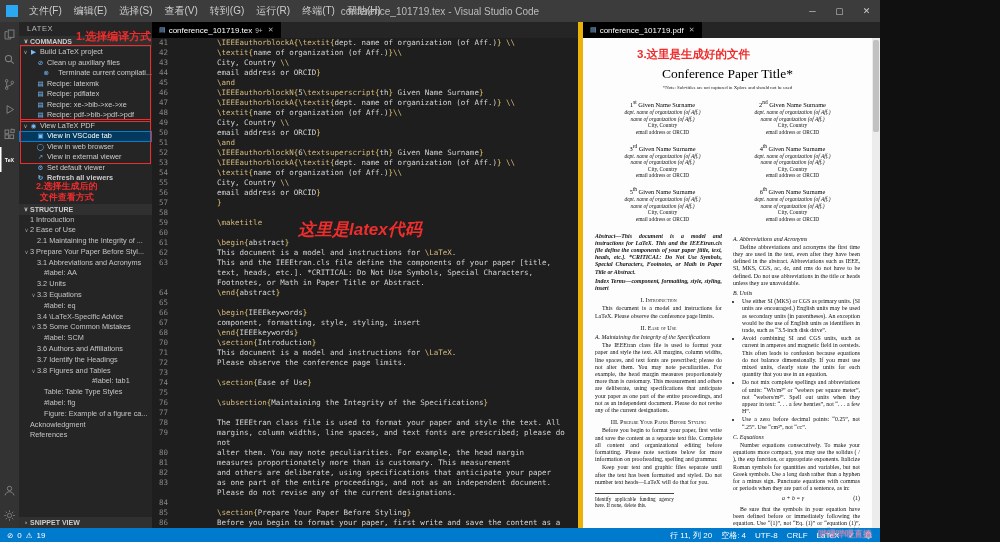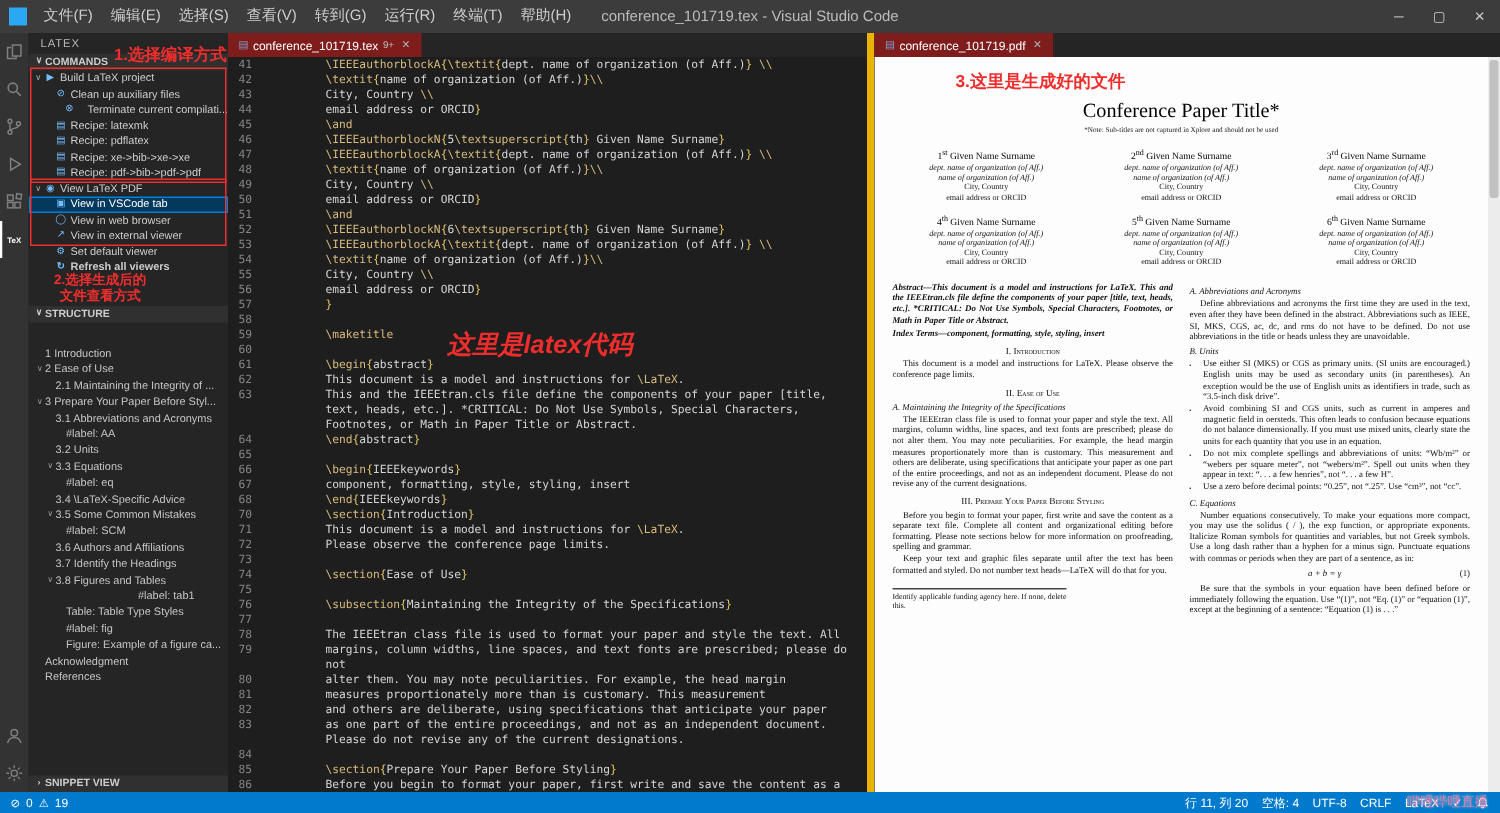--- a/index.html
+++ b/index.html
@@ -1,17 +1,17 @@
 <!DOCTYPE html>
 <html><head>
 <meta charset="utf-8">
 <style>
   html,body{margin:0;padding:0;background:#101010;}
   *{box-sizing:border-box;}
-  .window{position:relative;width:1000px;height:542px;background:#1e1e1e;overflow:hidden;
+  .window{position:relative;width:880px;height:542px;background:#1e1e1e;overflow:hidden;
           font-family:"Liberation Sans",sans-serif;color:#ccc;}
 
   
   .titlebar{position:absolute;top:0;left:0;right:0;height:22px;background:#3c3c3c;
             display:flex;align-items:center;font-size:10px;color:#cccccc;z-index:5;}
   .vscode-logo{width:12px;height:12px;margin:0 5px 0 6px;background:#2aa8f2;
                clip-path:polygon(70% 0,100% 12%,100% 88%,70% 100%,20% 62%,6% 74%,0 68%,14% 50%,0 32%,6 26%,20% 38%);}
   .menubar{display:flex;height:100%;}
   .menu-item{padding:0 6px;line-height:22px;white-space:nowrap;}
   .titlebar-title{position:absolute;left:0;right:0;text-align:center;pointer-events:none;color:#bbbbbb;}
@@ -44,21 +44,21 @@
               white-space:nowrap;overflow:hidden;color:#c5c5c5;}
   .struct-row .twisty{flex:none;width:7px;font-size:5.5px;text-align:center;color:#999;}
   .side-spacer{flex:none;height:20px;}
   .side-flex{flex:1;}
 
   
   .editor{position:absolute;top:22px;bottom:14px;left:152px;width:426px;background:#1e1e1e;
           display:flex;flex-direction:column;}
   .tabbar{flex:none;height:16px;background:#252526;display:flex;font-size:8px;color:#969696;}
   .tab{display:flex;align-items:center;gap:3px;padding:0 7px;background:#2d2d2d;border-right:1px solid #252526;}
-  .tab.active{background:#7f1d1d;color:#ffffff;}
+  .tab.active{background:#000000;color:#ffffff;}
   .tab-file-icon{font-size:7px;color:#7ca9d8;}
   .tab-badge{font-size:6.5px;color:#c0c0c0;}
   .tab-close{font-size:7px;color:#b0b0b0;margin-left:2px;}
   .code-area{flex:1;overflow:hidden;font-family:"DejaVu Sans Mono",monospace;font-size:7.5px;line-height:10px;}
   .code-line{display:flex;gap:44px;}
   .ln{flex:none;width:21px;text-align:right;padding-right:5px;color:#858585;}
   .lc{flex:1;white-space:pre-wrap;word-break:break-word;color:#d4d4d4;padding-right:4px;}
   .tok-cmd{color:#d7ba7d;}
   .tok-brace{color:#e8c86a;}
 
@@ -262,21 +262,21 @@
           <span class="cmd-icon">↻</span>
           <span class="lbl">Refresh all viewers</span>
         </div>
       </div>
     <div class="side-spacer"></div>
     <div class="section-header">
       <span class="sec-chev">∨</span>
       <span>STRUCTURE</span>
     </div>
     <div id="structure-list">
-        <div class="struct-row" style="padding-left: 4px; margin-top: 16px;">
+        <div class="struct-row" style="padding-left: 4px;">
           <span class="twisty"></span>
           <span class="lbl">1 Introduction</span>
         </div>
         <div class="struct-row" style="padding-left: 4px;">
           <span class="twisty">∨</span>
           <span class="lbl">2 Ease of Use</span>
         </div>
         <div class="struct-row" style="padding-left: 11px;">
           <span class="twisty"></span>
           <span class="lbl">2.1 Maintaining the Integrity of ...</span>

